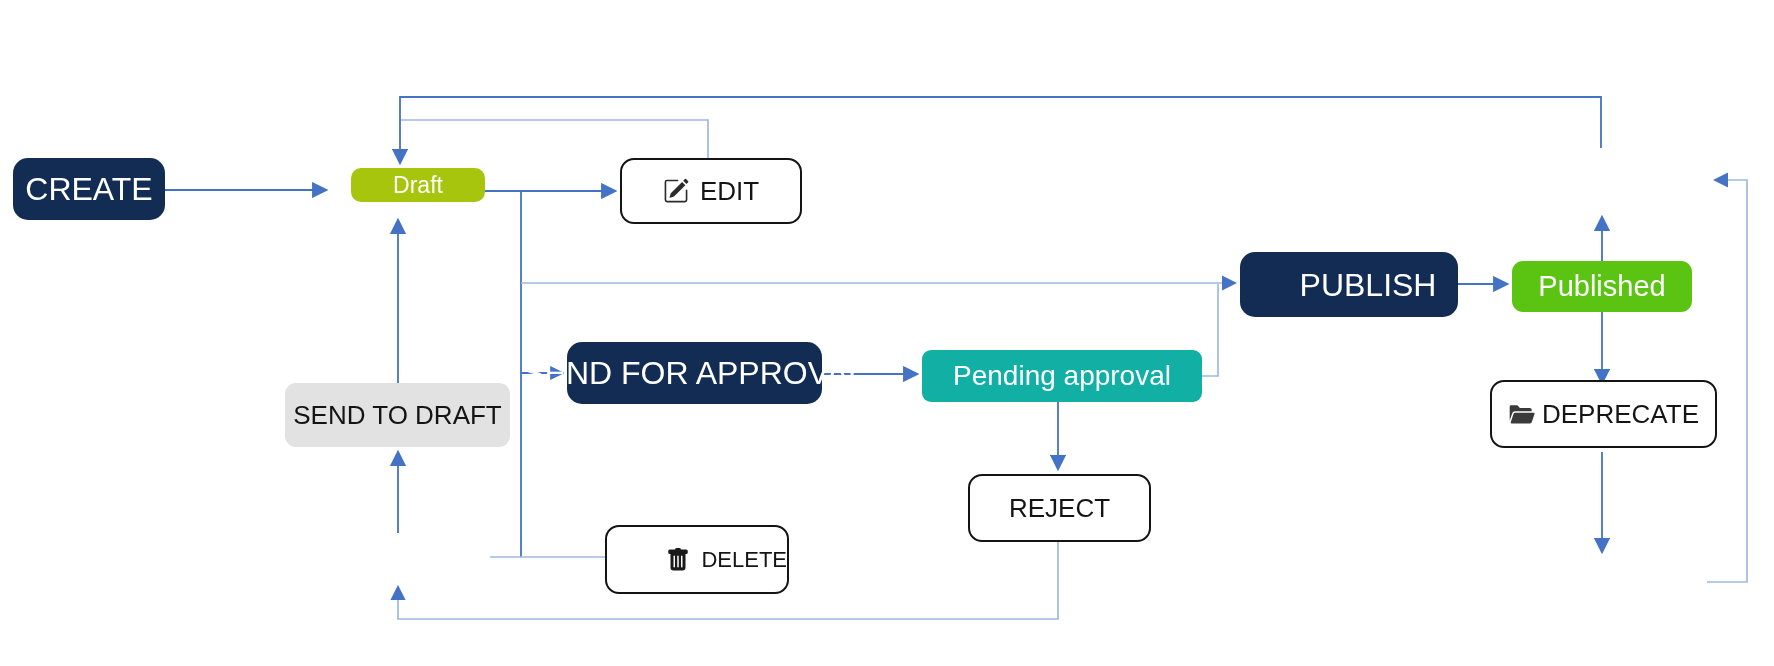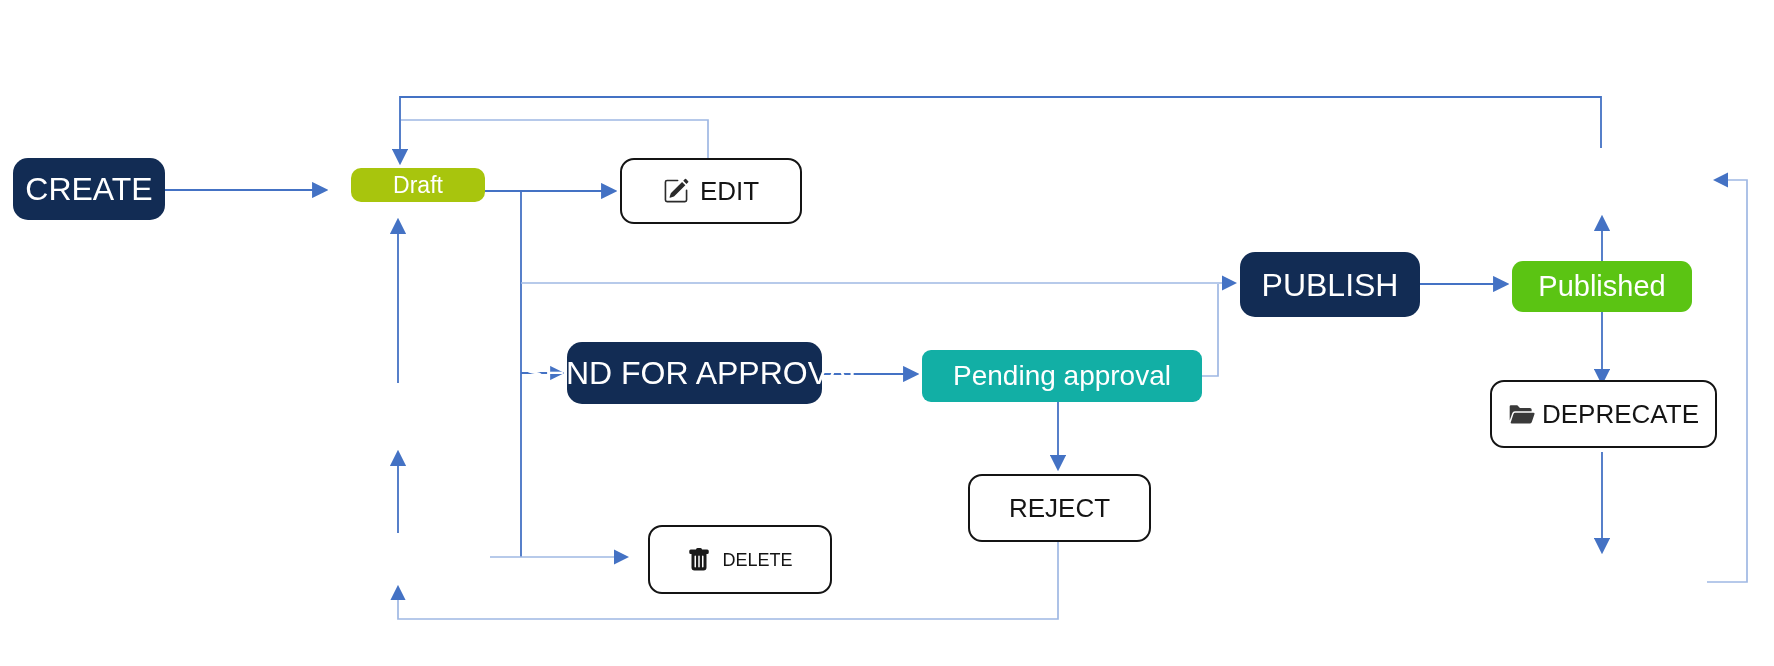--- a/index.html
+++ b/index.html
@@ -25,27 +25,27 @@
   .outline{background:#fff;border:2.5px solid #141414;color:#141414;border-radius:14px;}
   .icon{display:inline-flex;align-items:center;}
   .icon svg{display:block;}
   
   .n-create{left:13px;top:158px;width:152px;height:62px;}
   .n-draft{left:333px;top:168px;width:134px;height:34px;font-size:23px;margin-left:18px;}
   .n-edit{left:620px;top:158px;width:178px;height:62px;font-size:26px;}
   .n-std{left:285px;top:383px;width:225px;height:64px;font-size:26px;}
   .n-sfa{left:567px;top:342px;width:255px;height:62px;}
   .n-pending{left:922px;top:350px;width:280px;height:52px;font-size:28px;}
-  .n-publish{left:1240px;top:252px;width:180px;height:65px;}
+  .n-publish{left:1240px;top:252px;width:180px;height:65px;padding-left:38px;}
   .n-published{left:1512px;top:261px;width:180px;height:51px;font-size:29px;}
   .n-newver{left:1492px;top:148px;width:218px;height:64px;}
   .n-deprecate{left:1490px;top:380px;width:223px;height:64px;font-size:26px;gap:7px;}
   .n-deprecated{left:1504px;top:557px;width:203px;height:50px;font-size:28px;}
   .n-rejected{left:306px;top:533px;width:184px;height:49px;font-size:28px;}
-  .n-delete{left:648px;top:525px;width:180px;height:65px;font-size:18px;}
+  .n-delete{left:605px;top:525px;width:180px;height:65px;font-size:22px;justify-content:flex-end;}
   .n-reject{left:968px;top:474px;width:179px;height:64px;font-size:26px;text-align:right;}
   .edge-label{
     position:absolute;z-index:2;left:822px;top:54px;font-size:27px;color:#141414;
   }
 </style>
 </head>
 <body>
 
 <div class="stage">
 
@@ -88,20 +88,23 @@
   <div class="box outline n-edit">
     <span class="icon">
       <svg width="26" height="26" viewBox="0 0 16 16" fill="#2b2b2b">
         <path d="M15.502 1.94a.5.5 0 0 1 0 .706L14.459 3.69l-2-2L13.502.646a.5.5 0 0 1 .707 0l1.293 1.293zm-1.75 2.456-2-2L4.939 9.21a.5.5 0 0 0-.121.196l-.805 2.414a.25.25 0 0 0 .316.316l2.414-.805a.5.5 0 0 0 .196-.12l6.813-6.814z"></path>
         <path d="M1 13.5A1.5 1.5 0 0 0 2.5 15h11a1.5 1.5 0 0 0 1.5-1.5v-6a.5.5 0 0 0-1 0v6a.5.5 0 0 1-.5.5h-11a.5.5 0 0 1-.5-.5v-11a.5.5 0 0 1 .5-.5H9a.5.5 0 0 0 0-1H2.5A1.5 1.5 0 0 0 1 2.5v11z"></path>
       </svg>
     </span>
     <span>EDIT</span>
   </div>
 
+  <div class="box fill-lightgray n-std">
+    <span>SEND TO DRAFT</span>
+  </div>
 
   <div class="box fill-navy n-sfa">
     <span>SEND FOR APPROVAL</span>
   </div>
 
   <div class="box fill-teal n-pending">
     <span>Pending approval</span>
   </div>
 
   <div class="box fill-navy n-publish">

